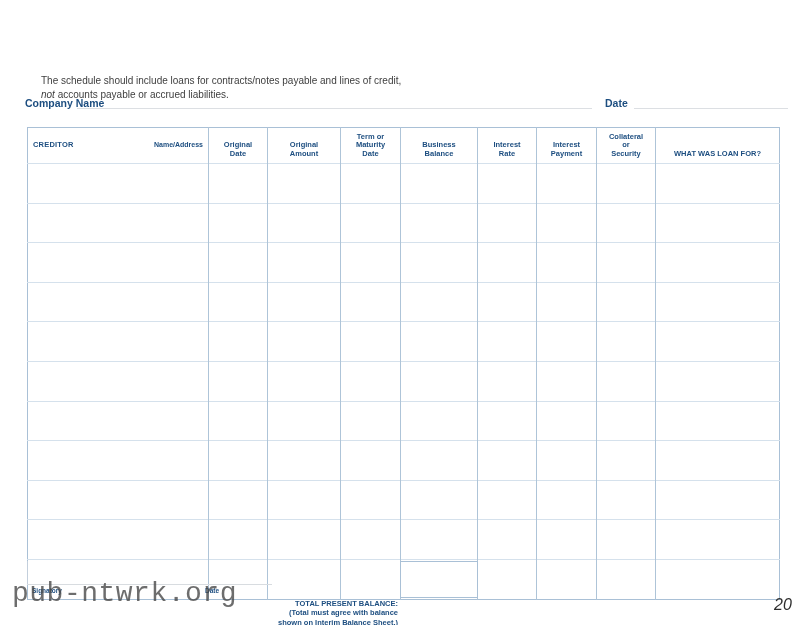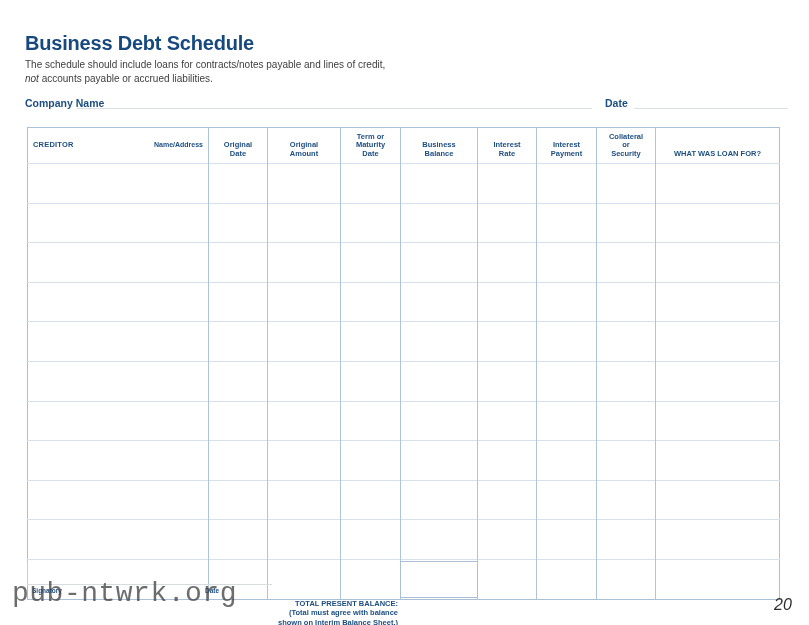--- a/index.html
+++ b/index.html
@@ -13,21 +13,21 @@
   }
 
   
   .page-title {
     position: absolute; left: 25px; top: 32px;
     font-size: 20px; font-weight: bold; color: #17497e;
     letter-spacing: -0.2px; margin: 0;
   }
   .desc {
     position: absolute; left: 25px; top: 58px;
-    font-size: 10px; line-height: 13.5px; color: #3e3e3e; margin: 0;
+    font-size: 10px; line-height: 13.5px; color: #3e3e3e; margin: 16px;
   }
   .desc em { font-style: italic; }
 
   
   .field-label {
     position: absolute; top: 97px;
     font-size: 10.5px; font-weight: bold; color: #1d4e80;
   }
   .company-label { left: 25px; }
   .date-label    { left: 605px; }
@@ -101,21 +101,20 @@
   .page-number {
     position: absolute; left: 774px; top: 596px;
     font-size: 16px; color: #2e2e2e; font-style: italic;
   }
 </style>
 </head>
 <body>
 
 <div class="sheet">
 
-  <h1 class="page-title">Business Debt Schedule</h1>
 
   <p class="desc"><span>The schedule should include loans for contracts/notes payable and lines of credit,</span><br><em>not</em><span> accounts payable or accrued liabilities.</span></p>
 
   <span class="field-label company-label">Company Name</span>
   <div class="fill-line company-line"></div>
   <span class="field-label date-label">Date</span>
   <div class="fill-line date-line"></div>
 
   <table class="debt-table">
     <colgroup>

